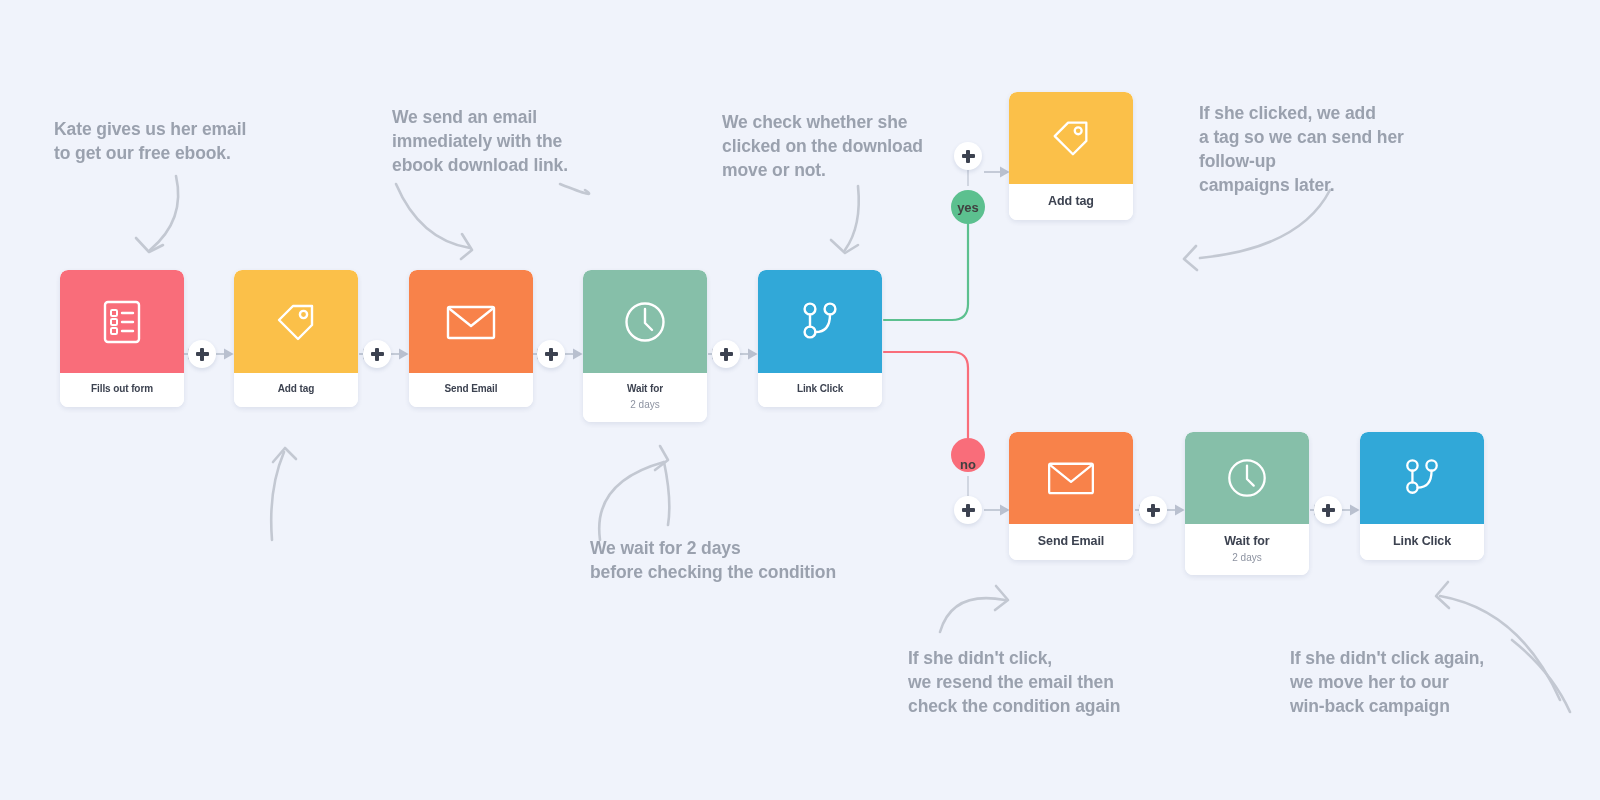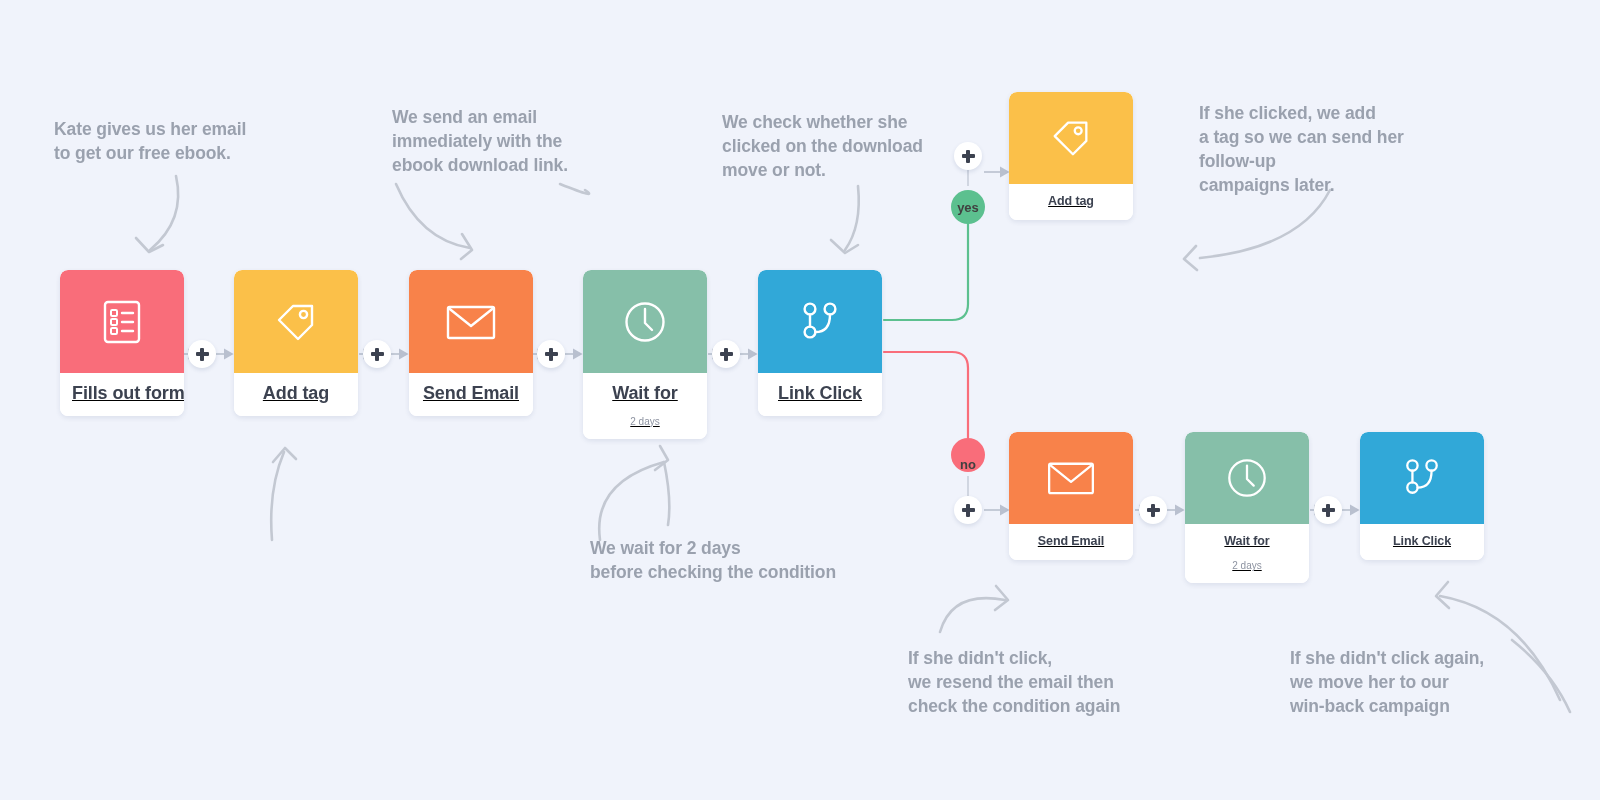--- a/index.html
+++ b/index.html
@@ -35,35 +35,34 @@
     border-radius: 8px 8px 0 0;
     display: flex;
     align-items: center;
     justify-content: center;
   }
   .node.small .head { height: 92px; }
   .node .body {
     background: #fff;
     padding: 10px 12px 12px;
     text-align: center;
-    text-decoration: underline;
   }
   .node .title {
-    font-size: 18px;
+    font-size: 10px;
     font-weight: bold;
     color: #3c4250;
     letter-spacing: -0.1px;
     line-height: 1.15;
     white-space: nowrap;
   }
   .node.small .title { font-size: 12.5px; }
   .node .sub {
     font-size: 10px;
     color: #8d93a1;
-    margin-top: 12px;
+    margin-top: 4px;
     line-height: 1.1;
   }
   .node svg { display: block; }
 
   
   .plus {
     position: absolute;
     width: 28px; height: 28px;
     border-radius: 50%;
     background: #ffffff;

